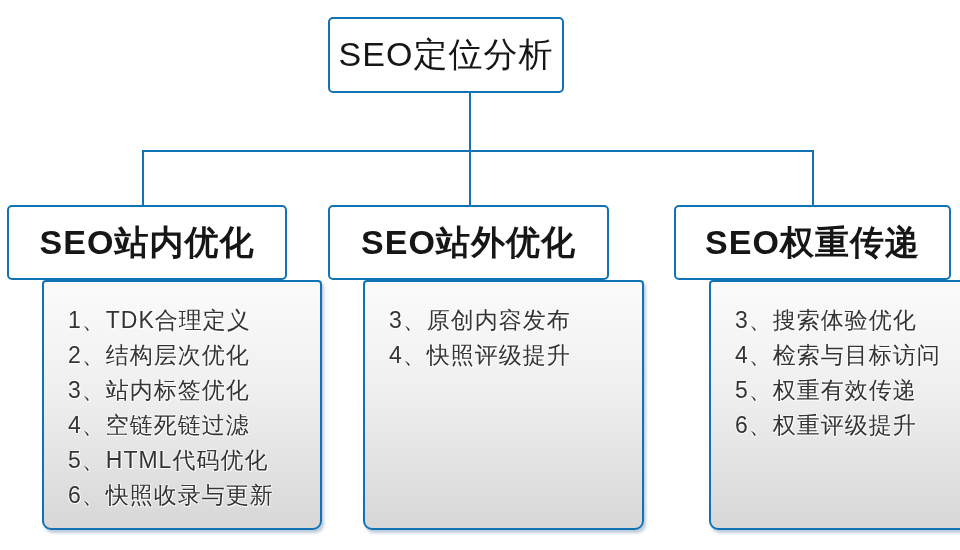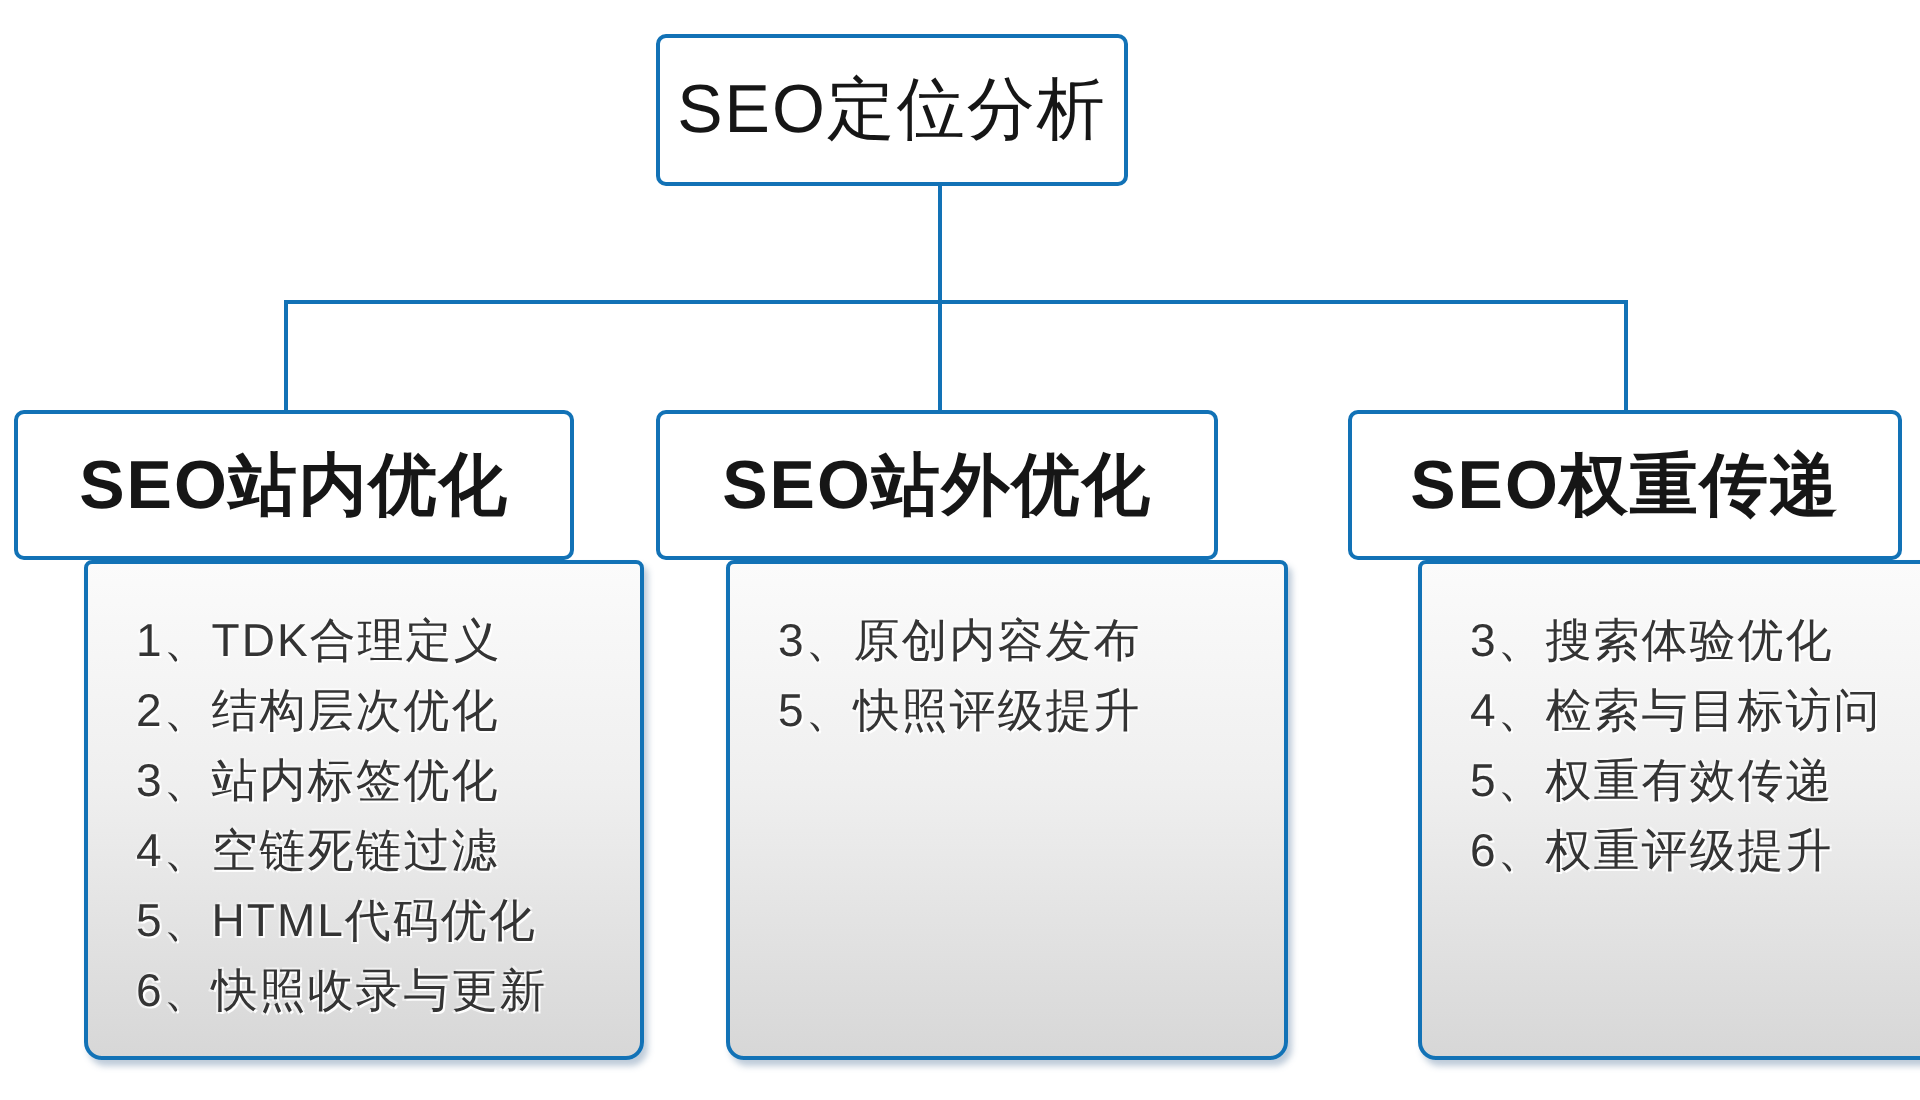--- a/index.html
+++ b/index.html
@@ -69,21 +69,21 @@
       <div class="list-item">6、快照收录与更新</div>
     </div>
   </div>
 
   <div class="column col-2">
     <div class="col-header">
       <span>SEO站外优化</span>
     </div>
     <div class="col-list">
       <div class="list-item">3、原创内容发布</div>
-      <div class="list-item">5、快照评级提升</div>
+      <div class="list-item">4、快照评级提升</div>
     </div>
   </div>
 
   <div class="column col-3">
     <div class="col-header">
       <span>SEO权重传递</span>
     </div>
     <div class="col-list">
       <div class="list-item">3、搜索体验优化</div>
       <div class="list-item">4、检索与目标访问</div>

